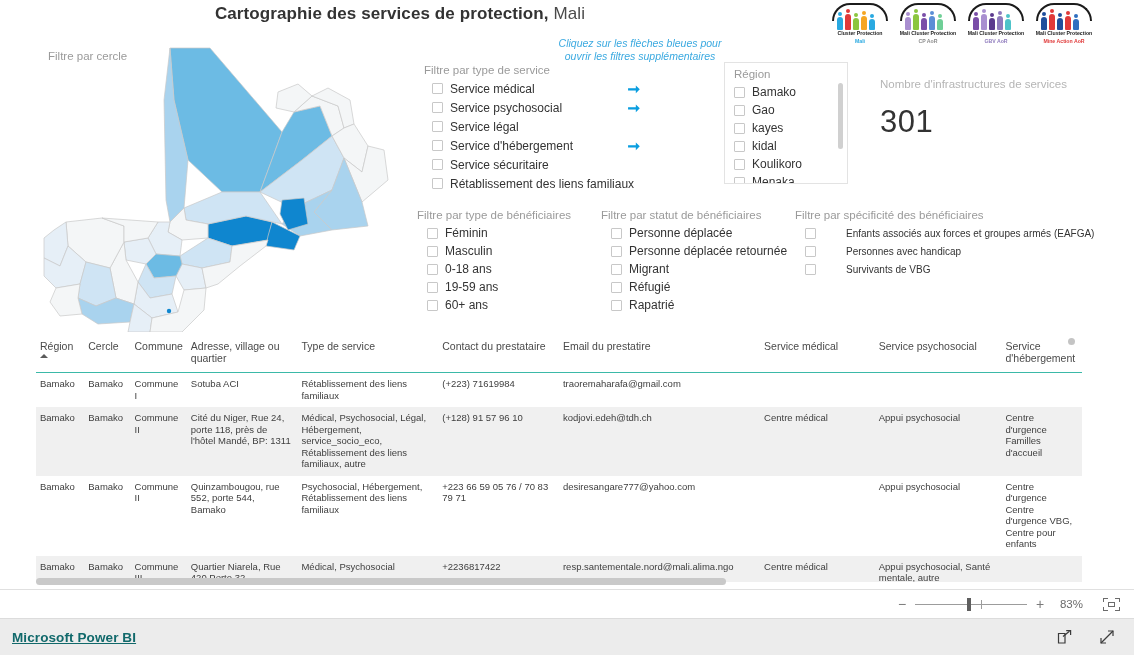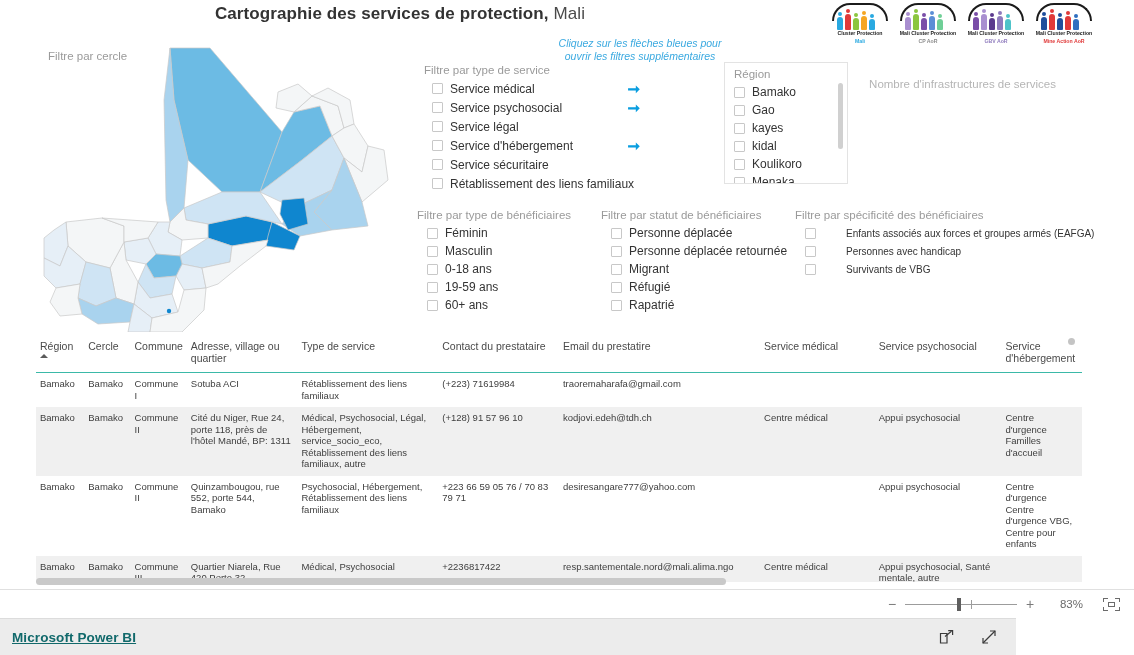--- a/index.html
+++ b/index.html
@@ -83,21 +83,21 @@
   #region-scrollbar i { display:block; width:5px; height:66px; background:#d0d0d0; border-radius:3px;}
 
   #type-benef { position:absolute; left:417px; top:209px; width:175px; }
   #statut-benef { position:absolute; left:601px; top:209px; width:190px; }
   #spec-benef { position:absolute; left:795px; top:209px; width:290px; }
   #spec-benef .cb, #statut-benef .cb, #type-benef .cb { margin-left:10px; }
   #type-benef .cb-row, #statut-benef .cb-row, #spec-benef .cb-row { height:18px; }
   #spec-benef .cb-label { font-size:10px;margin-left:23px; }
 
   
-  .kpi { position:absolute; left:836px; top:78px; width:220px; text-align:right; }
+  .kpi { position:absolute; left:880px; top:78px; width:220px; text-align:left; }
   .kpi-title { font-size:11.5px; color:#b5b5b5; }
   .kpi-value { font-size:31px; color:#333; margin-top:14px; letter-spacing:0.5px; }
 
   
   .tbl-wrap { position:absolute; left:36px; top:336px; width:1046px; height:246px; overflow:hidden; }
   table.grid { border-collapse:collapse; width:1046px; table-layout:fixed; }
   table.grid th {
     font-weight:normal; font-size:10.5px; color:#4a4a4a; text-align:left;
     vertical-align:top; padding:4px 6px 8px 4px; line-height:12px;
     border-bottom:1.5px solid #3bb9a8;
@@ -118,31 +118,31 @@
   .divider { position:absolute; left:0; top:589px; width:1134px; height:1px; background:#e0e0e0;}
   .statusbar {
     position:absolute; left:0; top:590px; width:1134px; height:28px;
     background:#ffffff; display:flex; align-items:center; justify-content:flex-end;
   }
   .zoomctl { display:flex; align-items:center; gap:8px; margin-right:14px; color:#8a8a8a; }
   .zminus, .zplus { font-size:14px; color:#7a7a7a; cursor:default; width:10px; text-align:center;}
   .ztrack { position:relative; width:112px; height:1px; background:#9c9c9c; }
   .zthumb { position:absolute; left:52px; top:-6px; width:4px; height:13px; background:#5e5e5e;}
   .ztick { position:absolute; left:66px; top:-4px; width:1px; height:9px; background:#9c9c9c;}
-  .zpct { font-size:11.5px; color:#6b6b6b; min-width:30px; text-align:right;margin-left:10px;}
+  .zpct { font-size:11.5px; color:#6b6b6b; min-width:30px; text-align:right;}
   .fitbtn { width:17px; height:13px; position:relative; margin-left:12px; }
   .fitbtn span { position:absolute; width:5px; height:4px; border:1.4px solid #6b6b6b;}
   .fitbtn .c1{left:0;top:0;border-right:none;border-bottom:none;}
   .fitbtn .c2{right:0;top:0;border-left:none;border-bottom:none;}
   .fitbtn .c3{left:0;bottom:0;border-right:none;border-top:none;}
   .fitbtn .c4{right:0;bottom:0;border-left:none;border-top:none;}
   .fitbtn .mid{left:5px;top:4px;width:7px;height:5px;border:1.4px solid #6b6b6b;}
 
   .footer {
-    position:absolute; left:0; top:618px; width:1016px; height:37px;
+    position:absolute; left:0; top:618px; width:1134px; height:37px;
     background:#ececec; display:flex; align-items:center;
     border-top:1px solid #dcdcdc;
   }
   .pbi-link {
     margin-left:12px; font-size:13.5px; color:#11696b; text-decoration:underline;
     font-weight:bold; letter-spacing:0.1px;
   }
   .footer-actions { margin-left:auto; display:flex; align-items:center; gap:24px; margin-right:18px;}
   .ficon { width:18px; height:18px; color:#3b3b3b; }
 </style>
@@ -386,20 +386,21 @@
         <span class="cb-label">Personnes avec handicap</span>
       </div>
       <div class="cb-row">
         <span class="cb"></span>
         <span class="cb-label">Survivants de VBG</span>
       </div>
     </div>
 
     <div class="kpi">
       <div class="kpi-title">Nombre d'infrastructures de services</div>
+      <div class="kpi-value">301</div>
     </div>
 
     <div class="tbl-wrap">
       <span class="hdr-dot"></span>
       <table class="grid">
         <colgroup>
           <col style="width:48px">
             <col style="width:46px">
             <col style="width:56px">
           <col style="width:110px">

